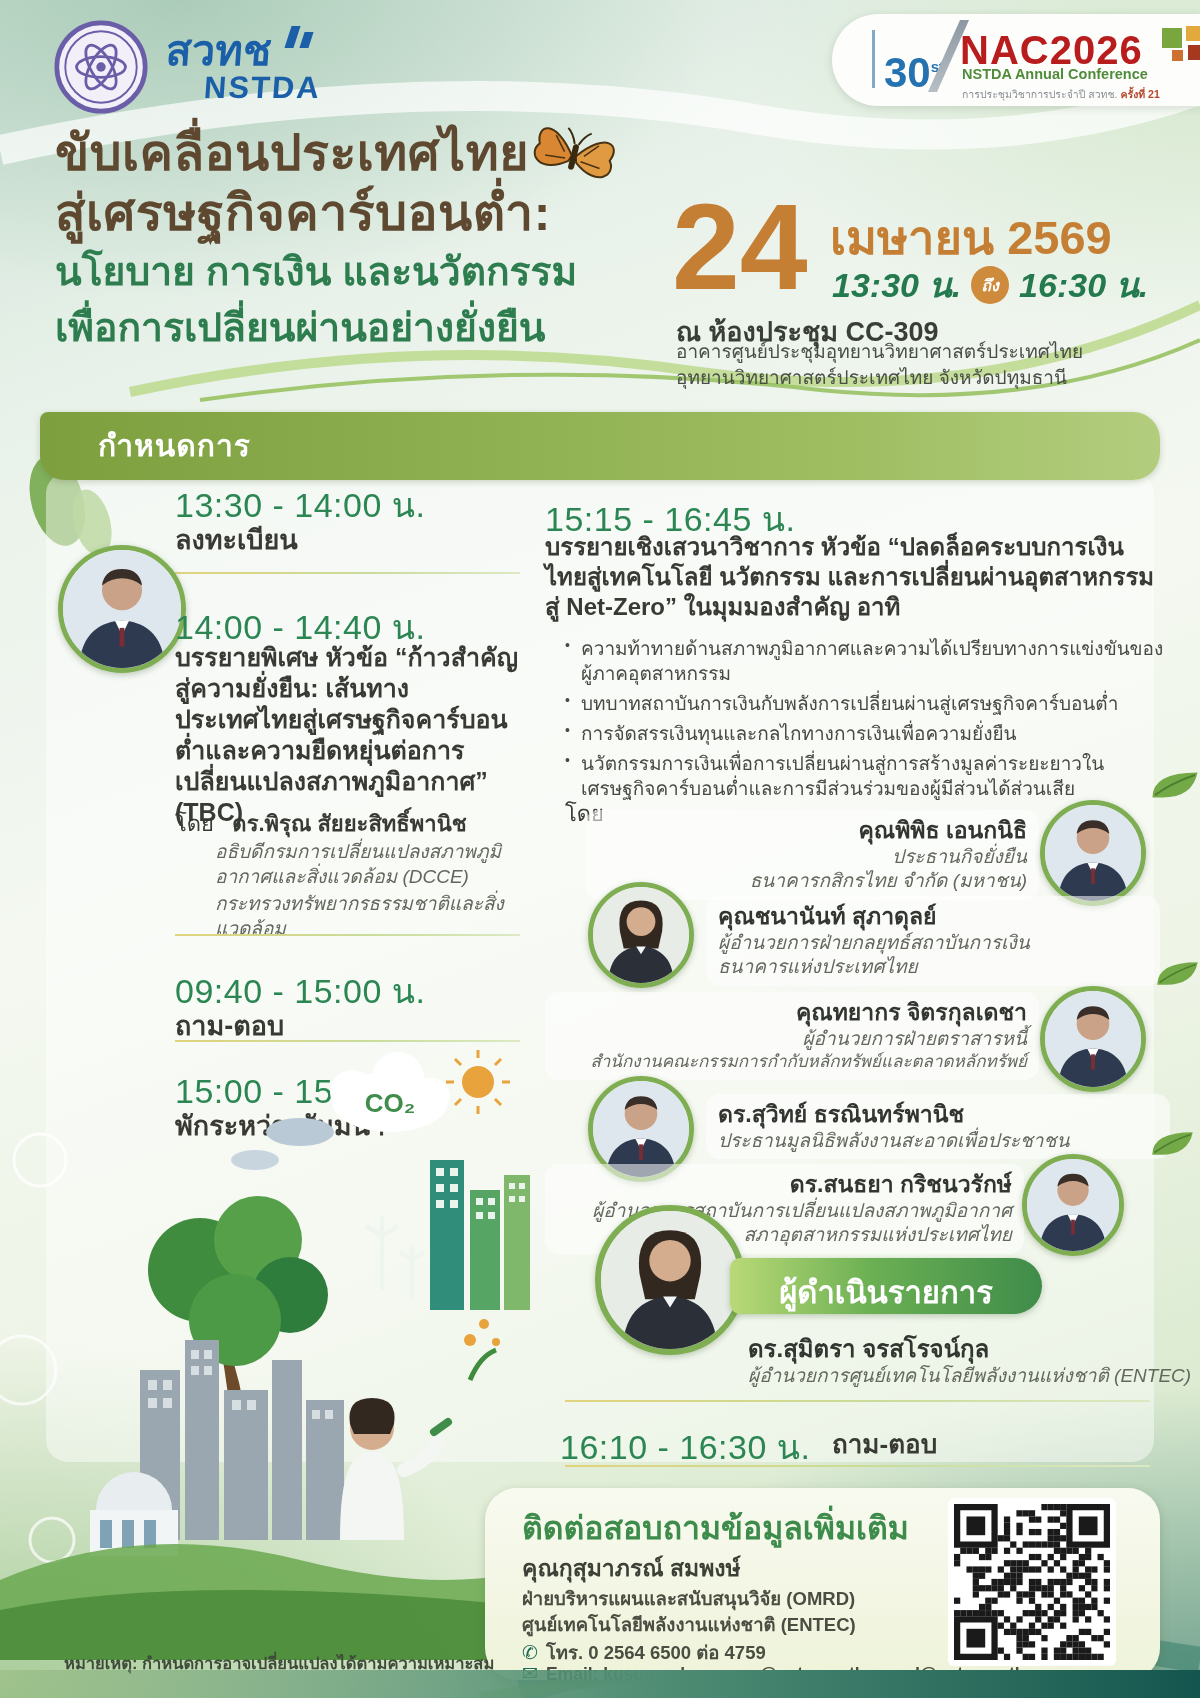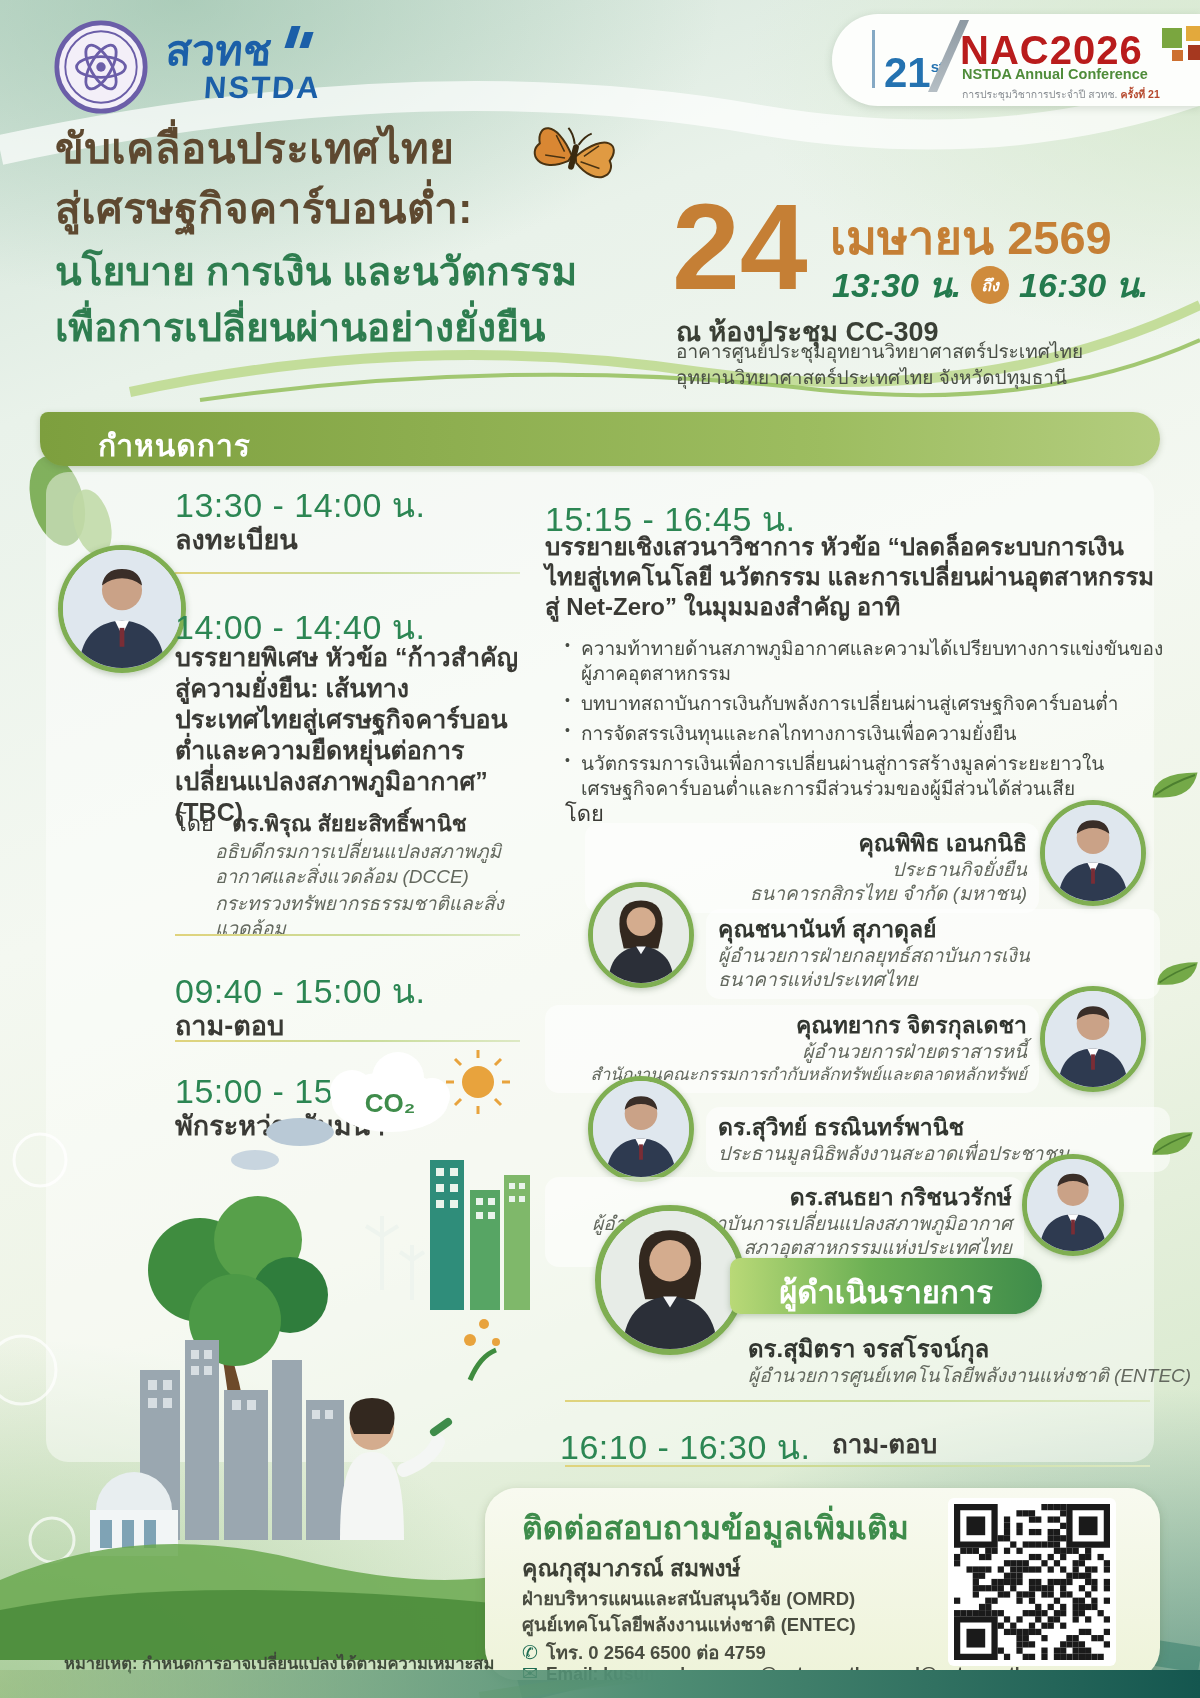--- a/index.html
+++ b/index.html
@@ -30,45 +30,45 @@
   .badge-thai{left:130px;top:72px;font-size:10.5px;color:#8a8f94;}
   .badge-thai b{color:#b5472c;font-weight:bold;}
   .sq{position:absolute;}
   .sq.g{left:0;top:2px;width:20px;height:20px;background:#7aa63f;}
   .sq.y{left:24px;top:0;width:15px;height:15px;background:#e3a93c;}
   .sq.r{left:26px;top:19px;width:15px;height:15px;background:#a6381f;}
   .sq.o{left:10px;top:24px;width:11px;height:11px;background:#cd7030;}
   .badge-squares{left:330px;top:12px;width:44px;height:40px;}
 
   
-  .t-brown{color:#5e4930;font-weight:800;font-size:42px;line-height:1;letter-spacing:.5px;}
+  .t-brown{color:#5e4930;font-weight:800;font-size:50px;line-height:1;letter-spacing:.5px;}
   .t-green{color:#2e7d4f;font-weight:800;font-size:39px;line-height:1;}
   .day{left:672px;top:186px;color:#c57f35;font-weight:800;font-size:122px;line-height:1;}
   .monthyear{left:830px;top:200px;color:#c57f35;font-weight:800;font-size:47px;}
   .times-row{left:832px;top:258px;font-size:34px;font-weight:800;color:#247a4e;display:flex;align-items:center;gap:10px;font-style:italic;}
   .to-badge{display:inline-flex;align-items:center;justify-content:center;width:38px;height:38px;border-radius:50%;background:#cf8b3c;color:#fff;font-size:16px;font-weight:bold;}
   .room{left:676px;top:300px;font-size:27px;font-weight:bold;color:#3a3f35;margin-top:10px;}
   .venue{left:676px;font-size:19px;color:#4a4f46;}
 
   
-  .banner{left:40px;top:412px;width:1120px;height:54px;background:linear-gradient(90deg,#7d9f3e,#9dbd60 70%,#b3cd7e);border-radius:8px 27px 27px 24px;box-shadow:0 2px 6px rgba(80,100,50,.25);}
+  .banner{left:40px;top:412px;width:1120px;height:68px;background:linear-gradient(90deg,#7d9f3e,#9dbd60 70%,#b3cd7e);border-radius:8px 27px 27px 24px;box-shadow:0 2px 6px rgba(80,100,50,.25);}
   .banner span{position:absolute;left:58px;top:10px;color:#fff;font-weight:bold;font-size:30px;letter-spacing:1px;}
   .panel{left:46px;top:472px;width:1108px;height:990px;background:rgba(255,255,255,.45);border-radius:22px;}
 
   .time{color:#2c8653;font-weight:400;font-size:34px;letter-spacing:.5px;}
   .item-title{font-size:27px;font-weight:bold;color:#3a3a35;}
   .para{font-weight:bold;color:#3a3a35;font-size:25px;line-height:1.24;}
   .it{font-style:italic;color:#63685e;font-size:19px;line-height:1.3;}
   .hr{height:2px;background:linear-gradient(90deg,#e0d37c,#c9dc9a 55%,#dde9c4);}
   .bullets{font-size:19px;color:#474b44;line-height:1.32;}
   .bullets div{position:relative;padding-left:16px;margin-bottom:5px;}
   .bullets div::before{content:"•";position:absolute;left:0;top:0;color:#474b44;font-size:14px;}
   .by{font-size:22px;color:#3a3a35;}
   .spk-name{font-size:23px;font-weight:bold;color:#323630;line-height:1.25;}
-  .spk-strip{background:rgba(255,255,255,.55);border-radius:14px;padding:6px 12px;margin-top:13px;}
+  .spk-strip{background:rgba(255,255,255,.55);border-radius:14px;padding:6px 12px;}
   .ta-r{text-align:right;}
 
   
   .avatar{border-radius:50%;border:5px solid #7fae52;background:linear-gradient(180deg,#e7edf2,#bccbd6);overflow:hidden;box-shadow:0 2px 6px rgba(60,90,50,.3);}
   .avatar svg{width:100%;height:100%;display:block;}
   .leafy::before,.leafy::after{content:"";position:absolute;background:linear-gradient(135deg,#a7cf5e,#5c9a3d);border-radius:4px 60% 4px 60%;z-index:-1;}
   .leafy::before{width:52px;height:30px;left:-22px;top:-10px;transform:rotate(-40deg);}
   .leafy::after{width:44px;height:26px;right:-18px;bottom:-6px;transform:rotate(140deg);}
 
   
@@ -142,21 +142,21 @@
     </g>
     <circle cx="50" cy="50" r="5" fill="#6b5ea8"></circle>
   </svg>
   <div class="abs logo-th">สวทช</div>
   <div class="abs logo-en">NSTDA</div>
   <div class="abs logo-mark" style="left:288px;top:26px;"></div>
   <div class="abs logo-mark" style="left:302px;top:32px;height:16px;"></div>
 
   <div class="abs badge">
     <div class="abs badge-vline"></div>
-    <div class="abs badge-21"><span>21</span><sup>st</sup></div>
+    <div class="abs badge-21"><span>30</span><sup>st</sup></div>
     <div class="abs badge-slash"></div>
     <div class="abs badge-title">NAC2026</div>
     <div class="abs badge-squares">
       <div class="sq g"></div>
         <div class="sq y"></div>
         <div class="sq r"></div>
         <div class="sq o"></div>
     </div>
     <div class="abs badge-sub">NSTDA Annual Conference</div>
     <div class="abs badge-thai">

